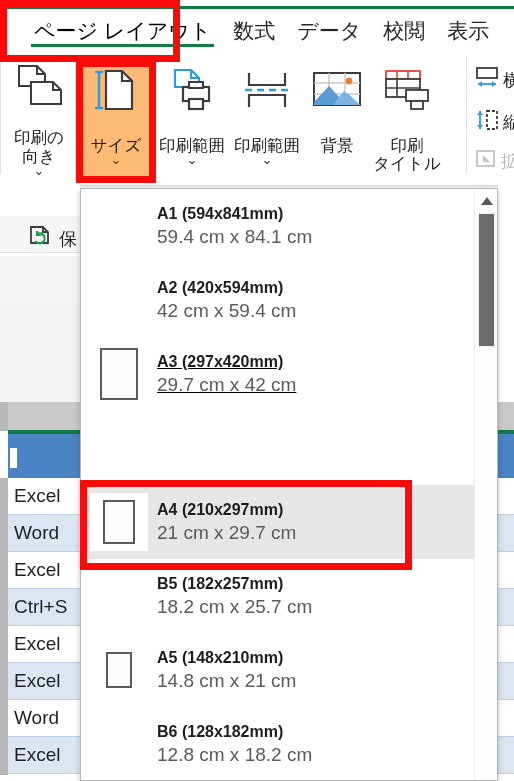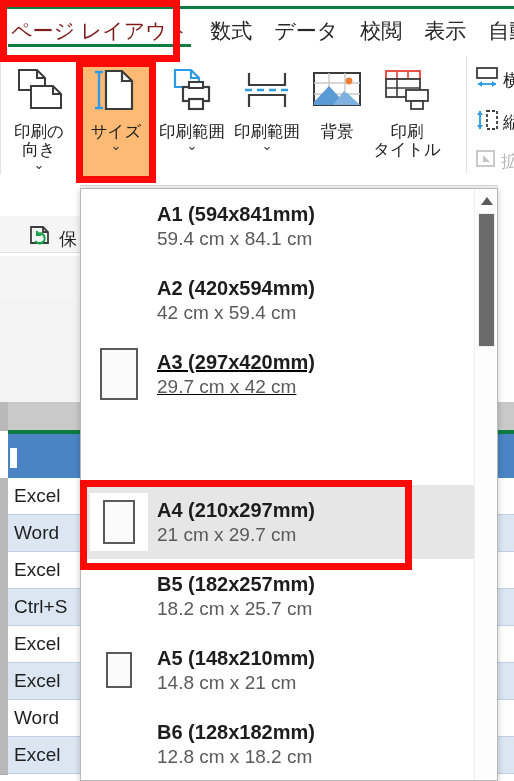--- a/index.html
+++ b/index.html
@@ -20,39 +20,39 @@
     position:absolute;left:0;top:6px;width:514px;height:3px;background:#0f7a42;
   }
   .tabs{
     position:absolute;left:0;top:9px;height:43px;width:514px;
     display:flex;align-items:center;
   }
   .tab{
     font-size:21px;color:#262626;white-space:nowrap;
     padding:0 11px;line-height:43px;height:43px;position:relative;
   }
-  .tab.active{color:#7f1d1d;}
+  .tab.active{color:#000000;margin-left:23px;}
   .tab.active::after{
     content:"";position:absolute;left:8px;right:8px;bottom:5px;height:3px;background:#107c41;
   }
 
   
   .ribbon{
     position:absolute;left:0;top:52px;width:514px;height:133px;
     background:#ffffff;border-bottom:1px solid #d6d6d6;
   }
   .ribbon .vsep{position:absolute;top:4px;width:1px;height:118px;background:#e1e1e1;}
 
   .rbtn{
     position:absolute;top:4px;width:70px;height:120px;
     display:flex;flex-direction:column;align-items:center;
     font-size:16.5px;color:#202020;text-align:center;line-height:1.12;
   }
   .rbtn .glyph{height:60px;display:flex;align-items:center;justify-content:center;margin-top:4px;}
-  .rbtn .lbl{margin-top:2px;white-space:pre-line;}
+  .rbtn .lbl{margin-top:16px;white-space:pre-line;}
   .rbtn .caret{font-size:13px;line-height:10px;margin-top:1px;color:#333;}
   .rbtn.sel{background:#fdba74;}
 
   
   .rightcol{position:absolute;left:470px;top:52px;width:44px;height:133px;background:#fff;}
   .rrow{position:absolute;left:4px;display:flex;align-items:center;gap:3px;font-size:17px;color:#202020;}
   .rrow.dim{color:#b6b6b6;}
 
   
   .leftbg{position:absolute;left:0;top:185px;width:80px;height:596px;background:#ffffff;}
@@ -84,21 +84,21 @@
     position:absolute;left:80px;top:188px;width:418px;height:593px;
     background:#ffffff;border:1px solid #b8b8b8;box-sizing:border-box;
     box-shadow:0 2px 6px rgba(0,0,0,.22);
   }
   .ddlist{position:absolute;left:0;top:0;width:394px;height:591px;overflow:hidden;}
   .item{position:absolute;left:0;width:394px;height:74px;display:flex;align-items:center;}
   .item.hl{background:#e6e6e6;}
   .item .ico{width:76px;height:74px;display:flex;align-items:center;justify-content:center;flex:none;}
   .item .ico .sq{background:#ffffff;display:flex;align-items:center;justify-content:center;}
   .item .txt{display:flex;flex-direction:column;justify-content:center;}
-  .item .t1{font-size:20px;font-weight:bold;color:#1d1d1d;line-height:1.22;white-space:nowrap;}
+  .item .t1{font-size:16px;font-weight:bold;color:#1d1d1d;line-height:1.22;white-space:nowrap;}
   .item .t2{font-size:19px;color:#5a5a5a;line-height:1.22;white-space:nowrap;margin-top:1px;}
 
   .page{border:2px solid #5a5a5a;background:#fbfbfb;box-sizing:border-box;}
 
   
   .sb{position:absolute;right:0;top:0;width:23px;height:591px;background:#fdfdfd;border-left:1px solid #eee;box-sizing:border-box;}
   .sbup{position:absolute;left:0;top:2px;width:23px;height:20px;display:flex;align-items:center;justify-content:center;}
   .sbthumb{position:absolute;left:3px;top:24px;width:17px;height:134px;background:#6b6b6b;border:1px solid #f0f0f0;box-sizing:border-box;}
 
   

